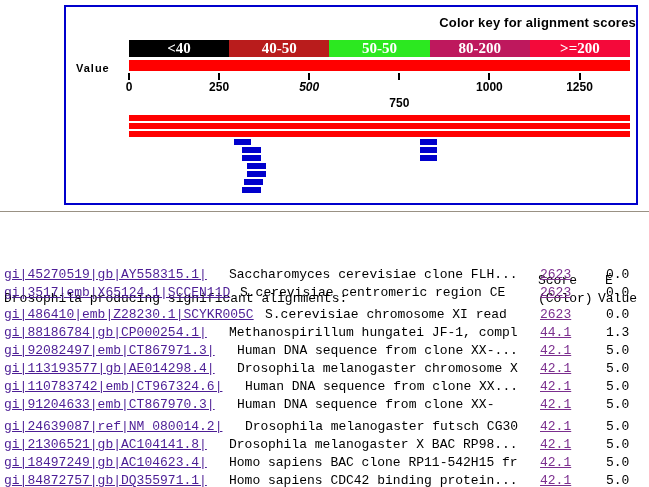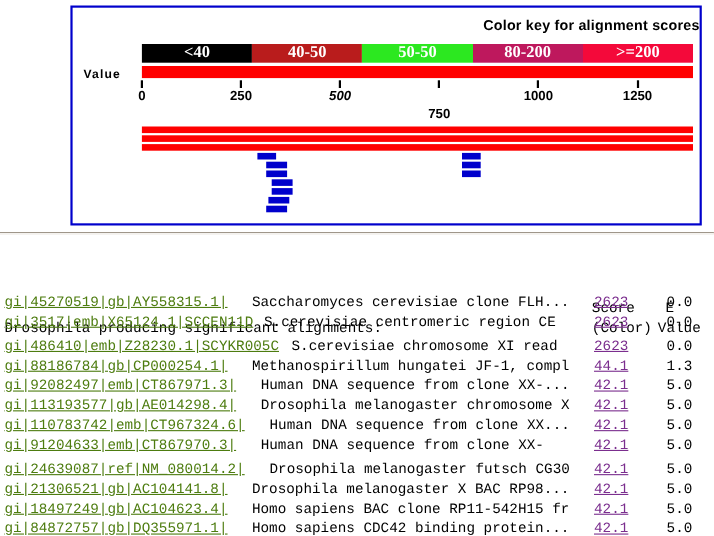--- a/index.html
+++ b/index.html
@@ -185,21 +185,21 @@
     position: relative;
     height: 18px;
     white-space: pre;
   }
   .hit-row.gap { margin-top: 4px; }
 
   .acc-link {
     position: absolute;
     left: 4px;
     top: 0;
-    color: #4d7c0f;
+    color: #4c1d95;
     text-decoration: underline;
   }
   .desc {
     position: absolute;
     top: 0;
     color: #000000;
   }
   .score-link {
     position: absolute;
     left: 540px;

